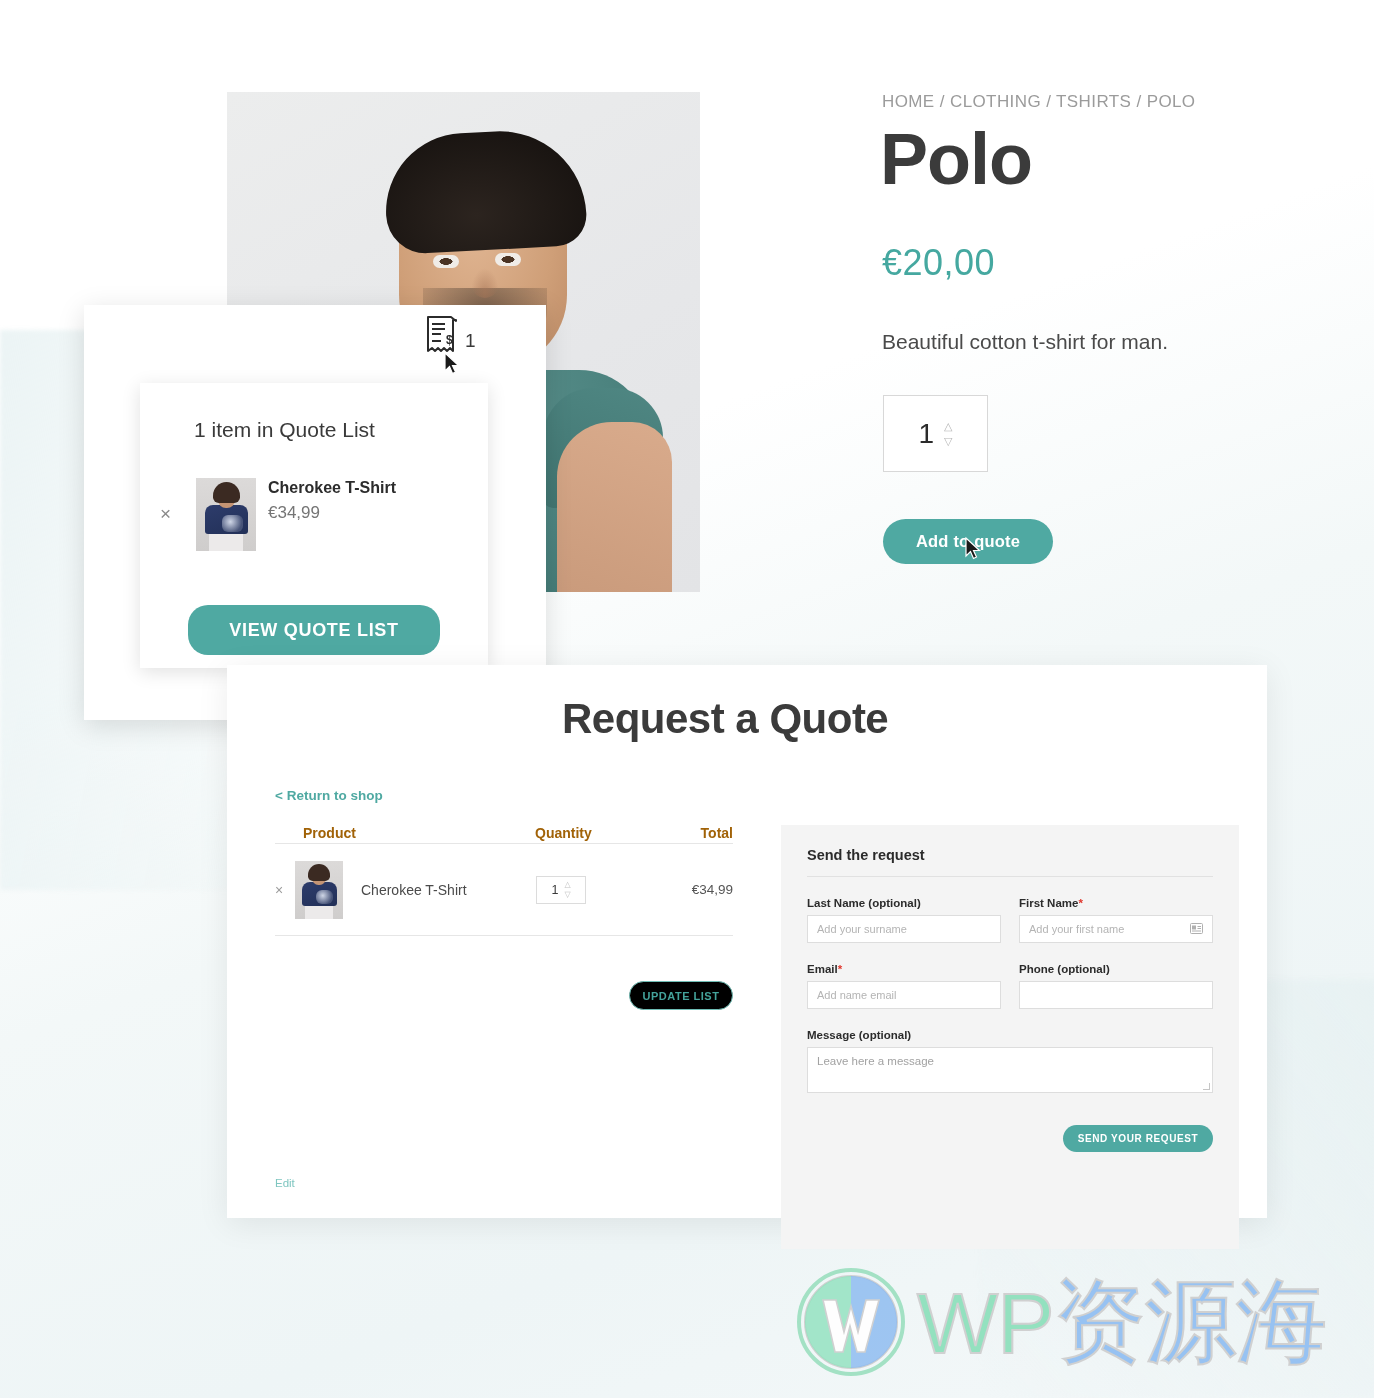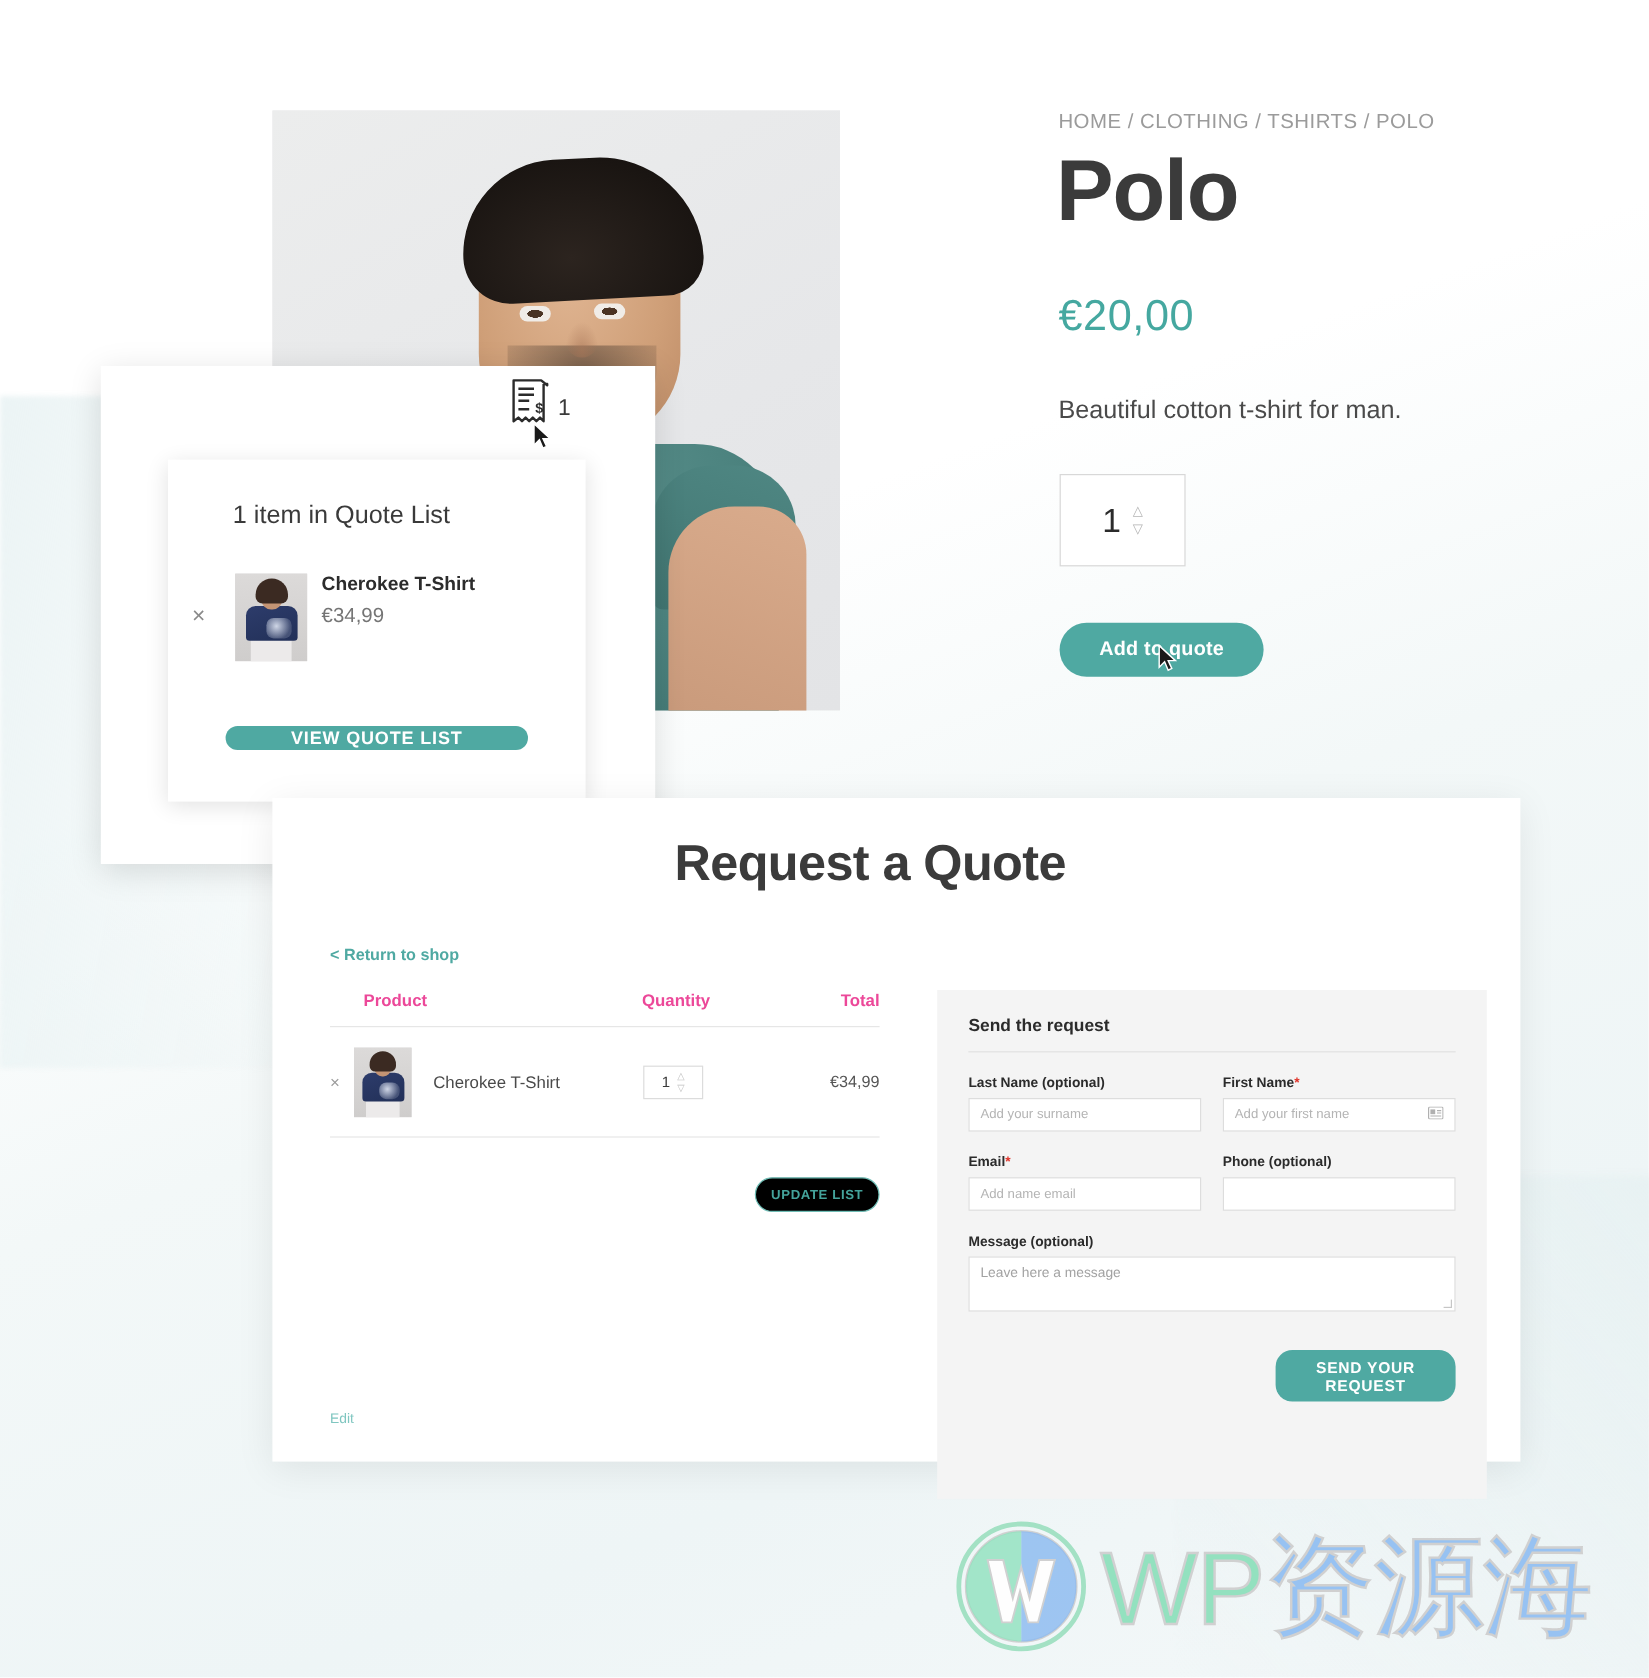--- a/index.html
+++ b/index.html
@@ -143,42 +143,42 @@
   .th-top { position:absolute; left:9px; top:27px; width:43px; height:29px;
     background: linear-gradient(160deg,#2d3c6b,#223058); border-radius:8px 8px 3px 3px; }
   .th-print { position:absolute; left:26px; top:37px; width:21px; height:17px;
     background: radial-gradient(circle at 40% 40%, #cfd6e6 0%, rgba(207,214,230,.2) 70%);
     border-radius:6px; }
   .th-pants { position:absolute; left:13px; top:55px; width:34px; height:18px;
     background:#eceaea; }
   #quote-item-name { position:absolute; left:128px; top:96px; font-size:16px; font-weight:bold; color:#2c2c2c; }
   #quote-item-price { position:absolute; left:128px; top:120px; font-size:17px; color:#757575; }
   #view-quote-list {
-    position:absolute; left:48px; top:222px; width:252px; height:20px;
+    position:absolute; left:48px; top:222px; width:252px; height:50px;
     background:#4fa9a2; color:#fff; border:none; border-radius:20px;
-    font-size:15px; font-weight:bold; letter-spacing:.7px; cursor:pointer;
+    font-size:18px; font-weight:bold; letter-spacing:.7px; cursor:pointer;
   }
 
   
   #request-card {
     position:absolute; left:227px; top:665px; width:1040px; height:553px;
     background:#fff; box-shadow: 0 6px 30px rgba(0,0,0,.08);
   }
   #request-title {
     position:absolute; left:335px; top:30px;
     font-size:42px; font-weight:bold; color:#3b3b3b; letter-spacing:-.5px;
   }
   #return-to-shop {
     position:absolute; left:48px; top:123px;
     font-size:13.5px; font-weight:bold; color:#4fa9a2; cursor:pointer;
   }
   #quote-table { position:absolute; left:48px; top:160px; width:458px; }
   #quote-table .thead {
-    display:flex; padding:0 0 14px 0; border-bottom:1px solid #e6e6e6;
-    font-size:14px; font-weight:bold; color:#ec4899;
+    display:flex; padding:0 0 2px 0; border-bottom:1px solid #e6e6e6;
+    font-size:14px; font-weight:bold; color:#a16207;
   }
   #quote-table .th-product { width:260px; padding-left:28px; }
   #quote-table .th-qty { width:120px; text-align:left; }
   #quote-table .th-total { flex:1; text-align:right; }
   #quote-table .trow {
     display:flex; align-items:center; height:92px; border-bottom:1px solid #e6e6e6;
   }
   .row-x { width:20px; font-size:14px; color:#9c9c9c; cursor:pointer; }
   .row-thumb { width:48px; height:58px; position:relative; overflow:hidden; background:#d5d3d2; margin-right:18px; }
   .row-name { width:175px; font-size:14px; color:#4a4a4a; }
@@ -218,23 +218,23 @@
   }
   .ftarea {
     width:100%; height:46px; background:#fff; border:1px solid #dddddd;
     font-size:11.5px; color:#a2a2a2; padding:7px 9px; position:relative;
   }
   .resize-grip {
     position:absolute; right:2px; bottom:2px; width:7px; height:7px;
     border-right:1px solid #c6c6c6; border-bottom:1px solid #c6c6c6;
   }
   #send-request {
-    position:absolute; right:26px; top:300px; width:150px; height:43px;
+    position:absolute; right:26px; top:300px; width:150px; height:27px;
     background:#4fa9a2; color:#fff; border:none; border-radius:14px;
-    font-size:13px; font-weight:bold; letter-spacing:.6px; cursor:pointer;
+    font-size:10px; font-weight:bold; letter-spacing:.6px; cursor:pointer;
   }
 
   
   #watermark {
     position:absolute; left:795px; top:1258px; width:560px; height:128px;
     display:flex; align-items:center; gap:10px; opacity:.95;
   }
   #wm-mark { width:112px; height:112px; flex:none; }
   #wm-text { font-size:86px; font-weight:normal; letter-spacing:-1px;
     display:flex; align-items:baseline; }

